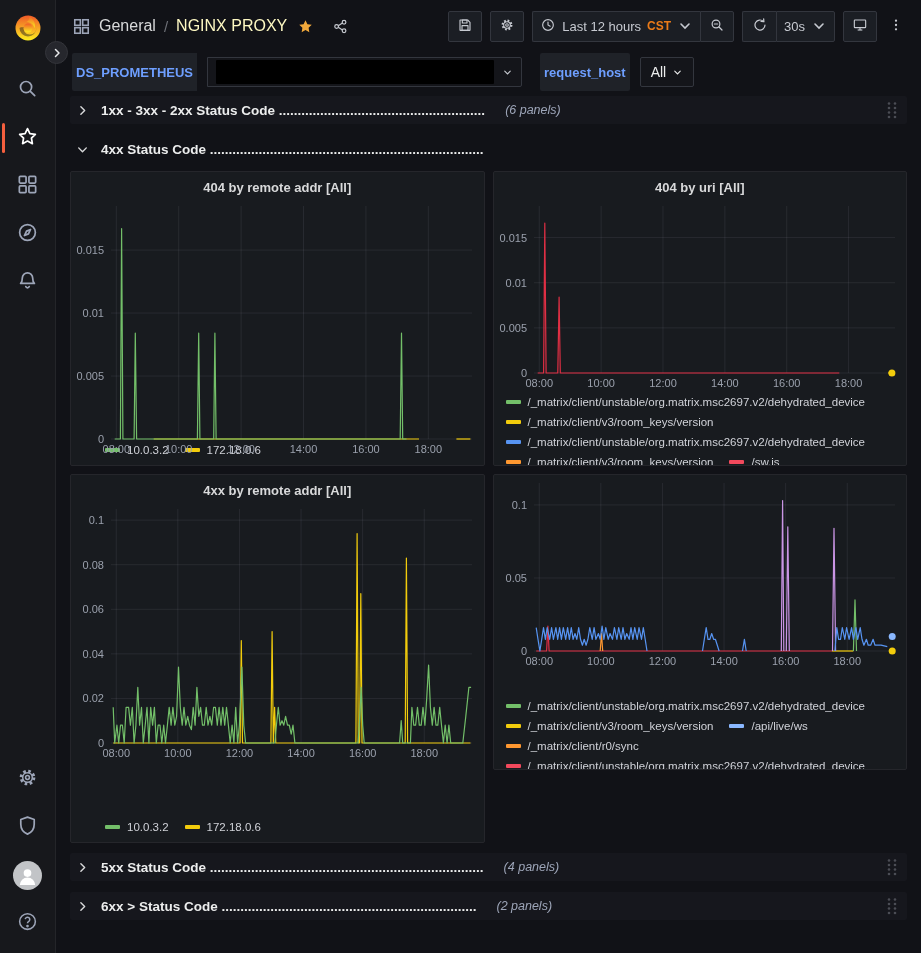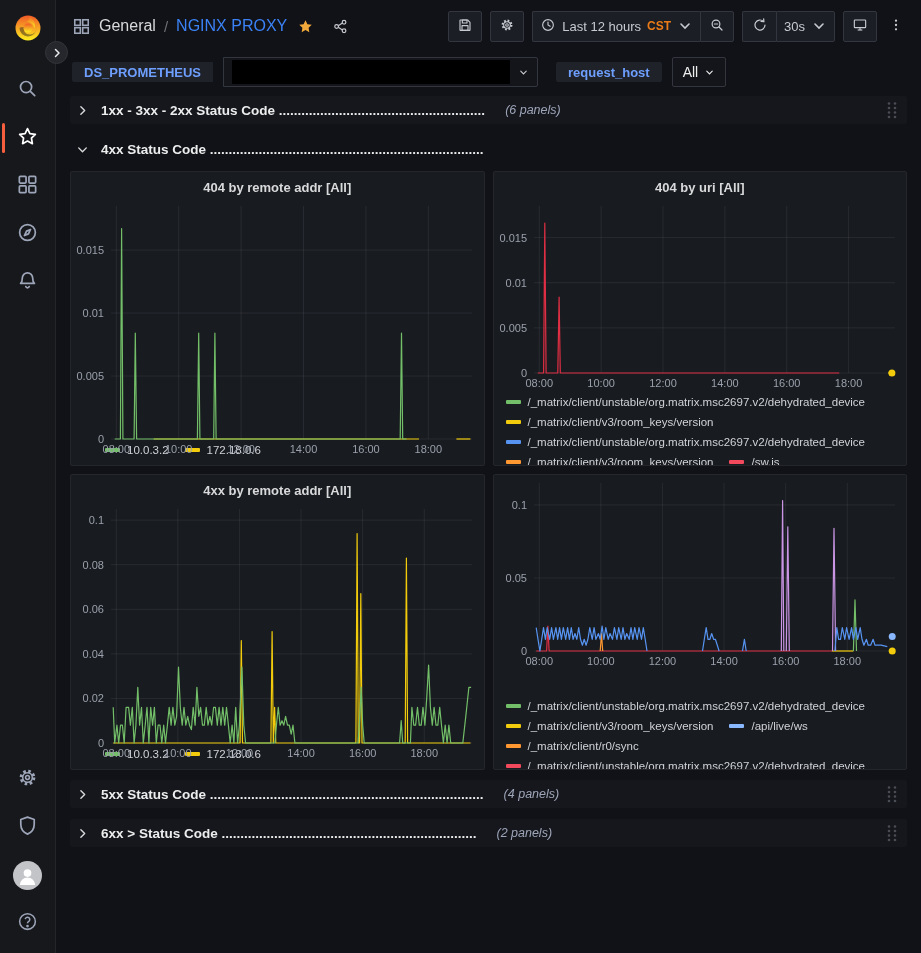--- a/index.html
+++ b/index.html
@@ -27,41 +27,41 @@
   .expand-btn svg { width:12px; height:12px; }
   .avatar-circle { width:29px; height:29px; border-radius:50%; background:#c2c4c7; display:flex; align-items:center; justify-content:center; overflow:hidden; }
   
   .main { flex:1; display:flex; flex-direction:column; min-width:0; }
   .topbar { height:52px; display:flex; align-items:center; padding:0 14px 0 16px; flex:0 0 52px; }
   .crumb { display:flex; align-items:center; gap:8px; min-width:0; }
   .crumb .apps-ic { color:#9da5b8; display:flex; }
   .crumb .apps-ic svg { width:19px; height:19px; }
   .crumb-section { font-size:16px; color:#d8d9da; cursor:pointer; }
   .crumb-sep { font-size:15px; color:#6e7077; }
-  .crumb-title { font-size:16px; color:#3b82f6; cursor:pointer; }
+  .crumb-title { font-size:16px; color:#fef9c3; cursor:pointer; }
   .fav-star { color:#f2a93b; display:flex; margin-left:2px; cursor:pointer; }
   .fav-star svg { width:17px; height:17px; }
   .share-ic { color:#c7cad1; display:flex; margin-left:10px; cursor:pointer; }
   .share-ic svg { width:17px; height:17px; }
   .topbar-right { margin-left:auto; display:flex; align-items:center; gap:8px; }
   .tb-btn {
     height:31px; min-width:34px; padding:0 7px; background:#1b1e24; border:1px solid #33363e;
     border-radius:2px; color:#c7cad1; display:flex; align-items:center; justify-content:center; gap:6px;
     font-size:13px; cursor:pointer; white-space:nowrap;
   }
   .tb-btn svg { width:16px; height:16px; }
   .tb-group { display:flex; }
   .tb-group .tb-btn:first-child { border-right:none; border-radius:2px 0 0 2px; }
   .tb-group .tb-btn:last-child { border-radius:0 2px 2px 0; }
   .tz { color:#eb7b18; font-size:12px; font-weight:bold; }
   .caret { width:11px; height:11px; }
   
   .submenu { height:40px; flex:0 0 40px; display:flex; align-items:center; gap:10px; padding:0 14px 0 16px; }
   .var-label {
-    height:20px; display:flex; align-items:center; padding:0 12px; background:#1f2228;
+    height:38px; display:flex; align-items:center; padding:0 4px; background:#1f2228;
     color:#6e9fff; font-size:13px; font-weight:bold; border-radius:2px 0 0 2px; cursor:pointer;
   }
   .var-value {
     height:30px; display:flex; align-items:center; gap:8px; padding:0 8px; background:#14151a;
     border:1px solid #33363e; border-radius:0 2px 2px 0; cursor:pointer;
   }
   .redacted { width:278px; height:24px; background:#000; border-radius:1px; }
   .var-value .vcaret { color:#c7cad1; }
   .var-simple { height:30px; display:flex; align-items:center; gap:6px; padding:0 10px; background:#14151a; border:1px solid #33363e; border-radius:2px; color:#eceded; font-size:14px; cursor:pointer; }
   
@@ -409,21 +409,21 @@
             <span class="legend-item">
               <span class="legend-swatch" style="background: rgb(255, 152, 48);"></span>
               <span>/_matrix/client/v3/room_keys/version</span>
             </span>
             <span class="legend-item">
               <span class="legend-swatch" style="background: rgb(242, 73, 92);"></span>
               <span>/sw.js</span>
             </span>
           </div>
       </section>
-      <section class="panel" style="height:296px;">
+      <section class="panel" style="height:369px;">
         <div class="panel-title">4xx by remote addr [All]</div>
         <div class="chart">
             <svg width="413" height="260" style="position:absolute;left:0;top:0;">
               <line x1="40" y1="242" x2="401" y2="242" stroke="rgba(204,204,220,0.09)"></line>
               <text x="33" y="246" text-anchor="end" font-size="11" fill="#9aa0ac" font-family="Liberation Sans, sans-serif">0</text>
               <line x1="40" y1="197.42857142857144" x2="401" y2="197.42857142857144" stroke="rgba(204,204,220,0.09)"></line>
               <text x="33" y="201.42857142857144" text-anchor="end" font-size="11" fill="#9aa0ac" font-family="Liberation Sans, sans-serif">0.02</text>
               <line x1="40" y1="152.85714285714286" x2="401" y2="152.85714285714286" stroke="rgba(204,204,220,0.09)"></line>
               <text x="33" y="156.85714285714286" text-anchor="end" font-size="11" fill="#9aa0ac" font-family="Liberation Sans, sans-serif">0.04</text>
               <line x1="40" y1="108.28571428571429" x2="401" y2="108.28571428571429" stroke="rgba(204,204,220,0.09)"></line>

